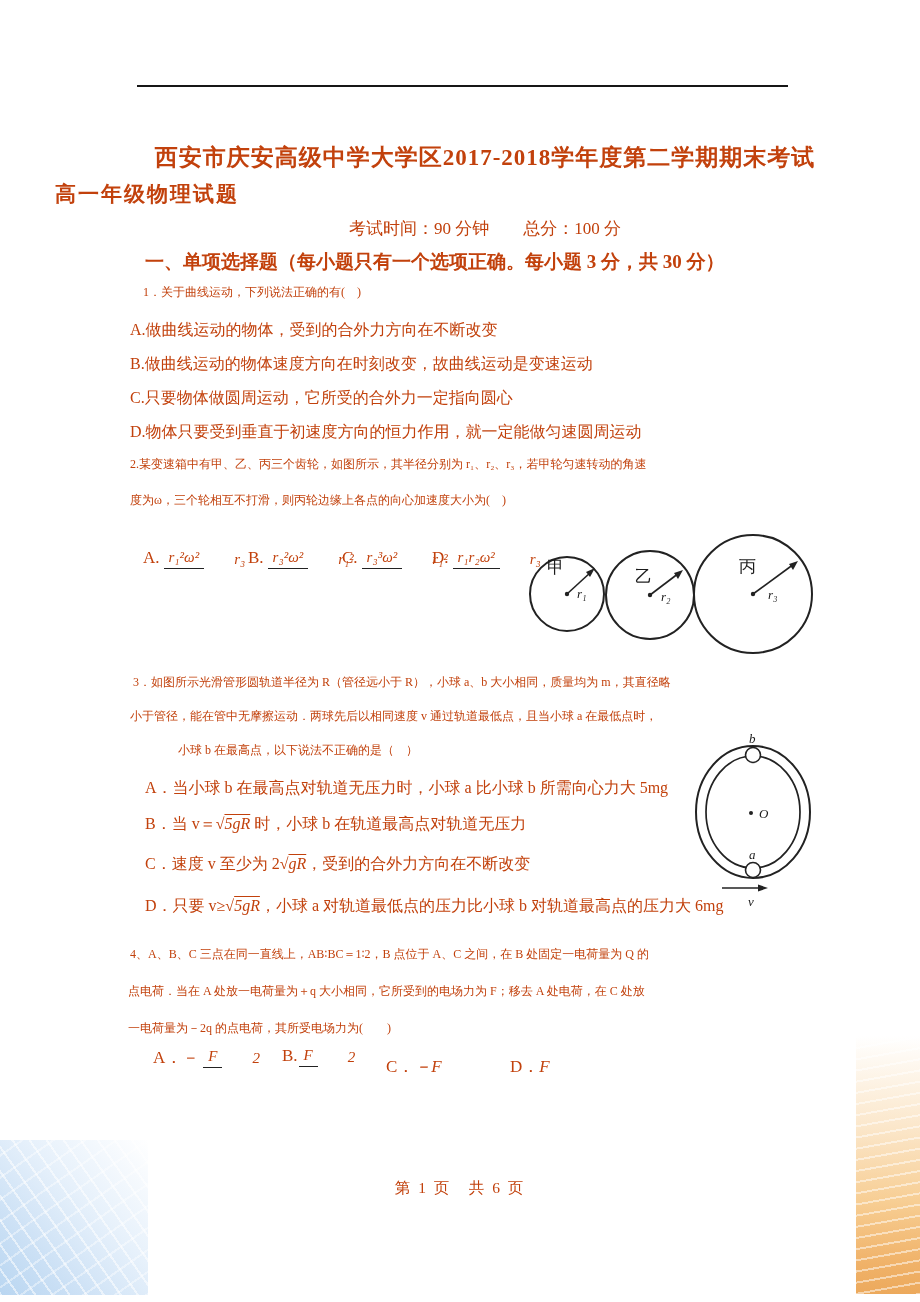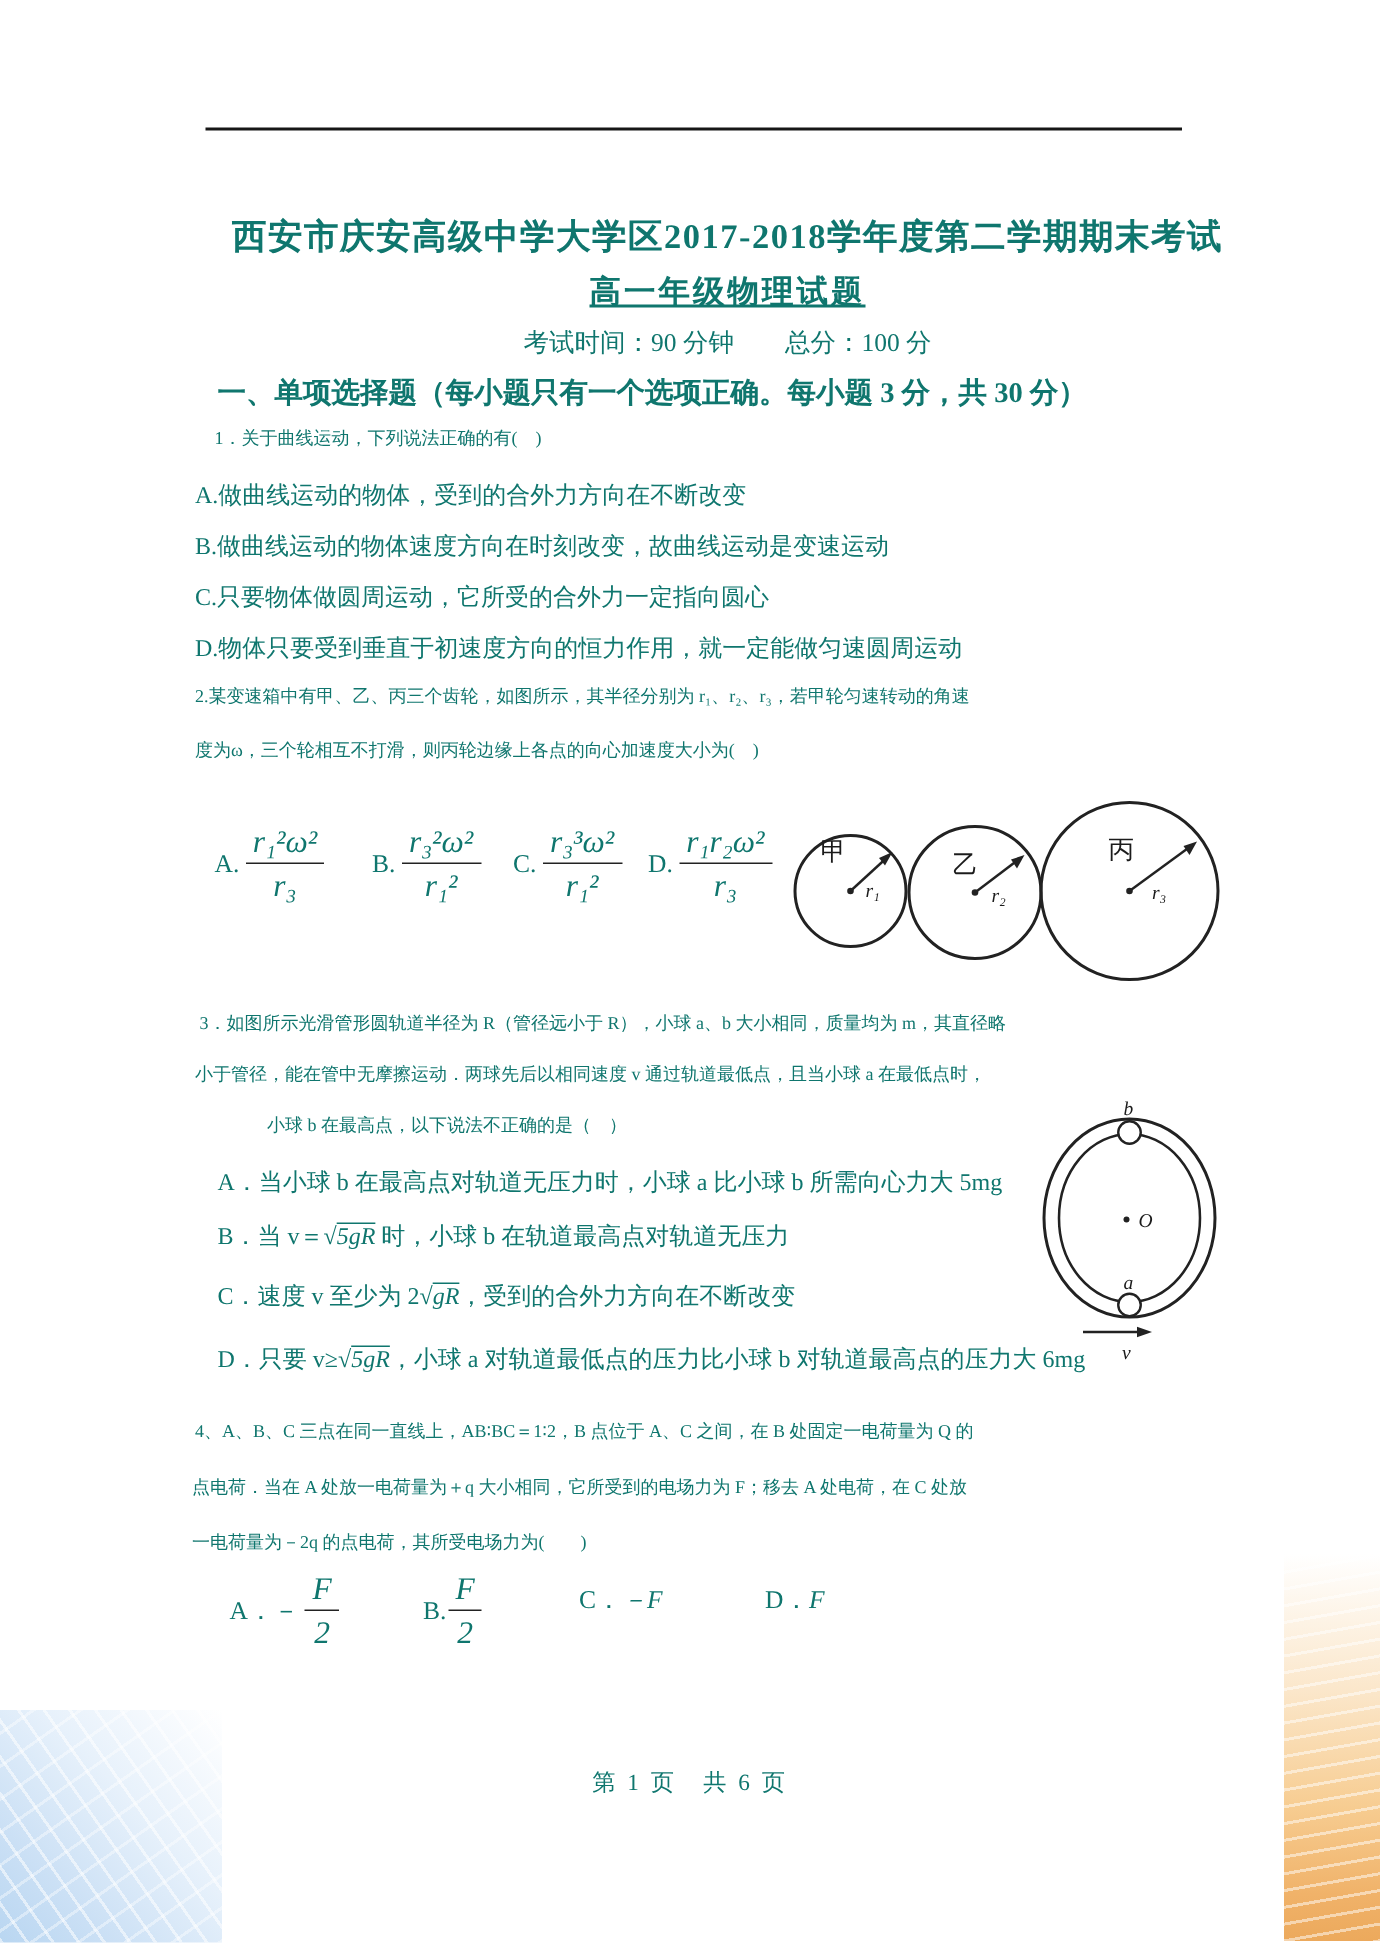--- a/index.html
+++ b/index.html
@@ -1,32 +1,32 @@
 <!DOCTYPE html>
 <html><head>
 <meta charset="utf-8">
 <style>
   html,body { margin:0; padding:0; background:#ffffff; }
   .page {
     position:relative; width:920px; height:1302px; background:#ffffff;
-    font-family:"Liberation Serif","DejaVu Serif",serif; color:#0f766e;
+    font-family:"Liberation Serif","DejaVu Serif",serif; color:#c2410c;
     overflow:hidden;
   }
   .abs { position:absolute; white-space:nowrap; }
   .rule { position:absolute; left:137px; top:85px; width:651px; height:2px; background:#161616; }
   .title { top:142px; left:55px; width:860px; text-align:center; font-size:23px; font-weight:bold; letter-spacing:1px; }
-  .subtitle { top:180px; left:55px; width:860px; text-align:center; font-size:21px; font-weight:bold; letter-spacing:2px;text-decoration:underline; }
+  .subtitle { top:180px; left:55px; width:860px; text-align:left; font-size:21px; font-weight:bold; letter-spacing:2px; }
   .examinfo { top:217px; left:55px; width:860px; text-align:center; font-size:17px; }
   .section { top:249px; left:145px; font-size:19px; font-weight:bold; }
   .body-line { font-size:12px; }
   .opt-line { font-size:16px; }
   .it { font-style:italic; }
   
   .fracrow { display:flex; align-items:center; font-size:17px; }
-  .frac { display:inline-flex; flex-direction:column; align-items:center; margin-left:4px; font-style:italic; font-size:21px; line-height:1.25; }
+  .frac { display:inline-flex; flex-direction:row; align-items:center; margin-left:4px; font-style:italic; font-size:15px; line-height:1.25;gap:30px; }
   .frac .num { padding:0 5px 1px 5px; border-bottom:1.5px solid #222; }
   .frac .den { padding-top:1px; }
   
   .rad { font-style:normal; }
   .sq { font-style:italic; text-decoration:overline; }
   
   svg text { font-family:"Liberation Serif","DejaVu Serif",serif; fill:#1b1b1b; }
   
   .corner-bl {
     position:absolute; left:0; top:1140px; width:148px; height:155px;

